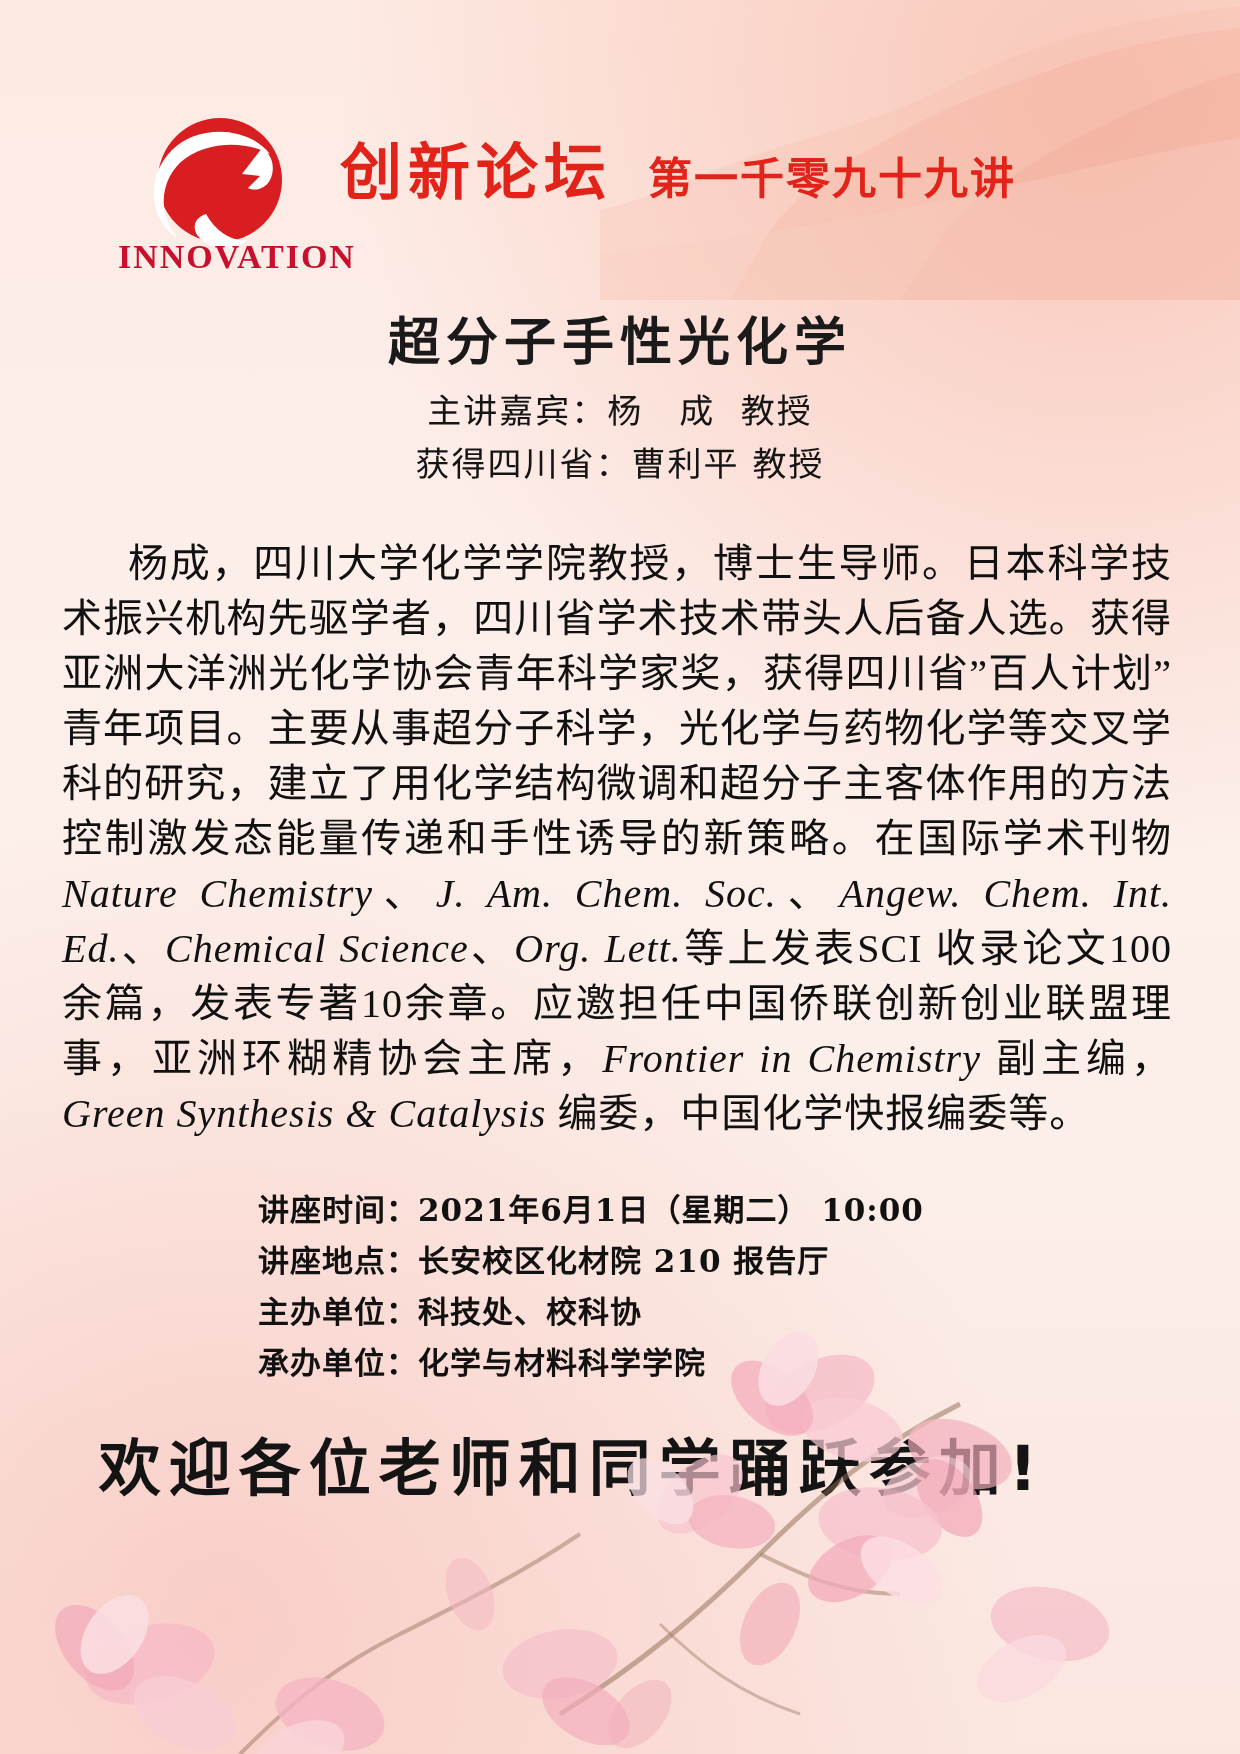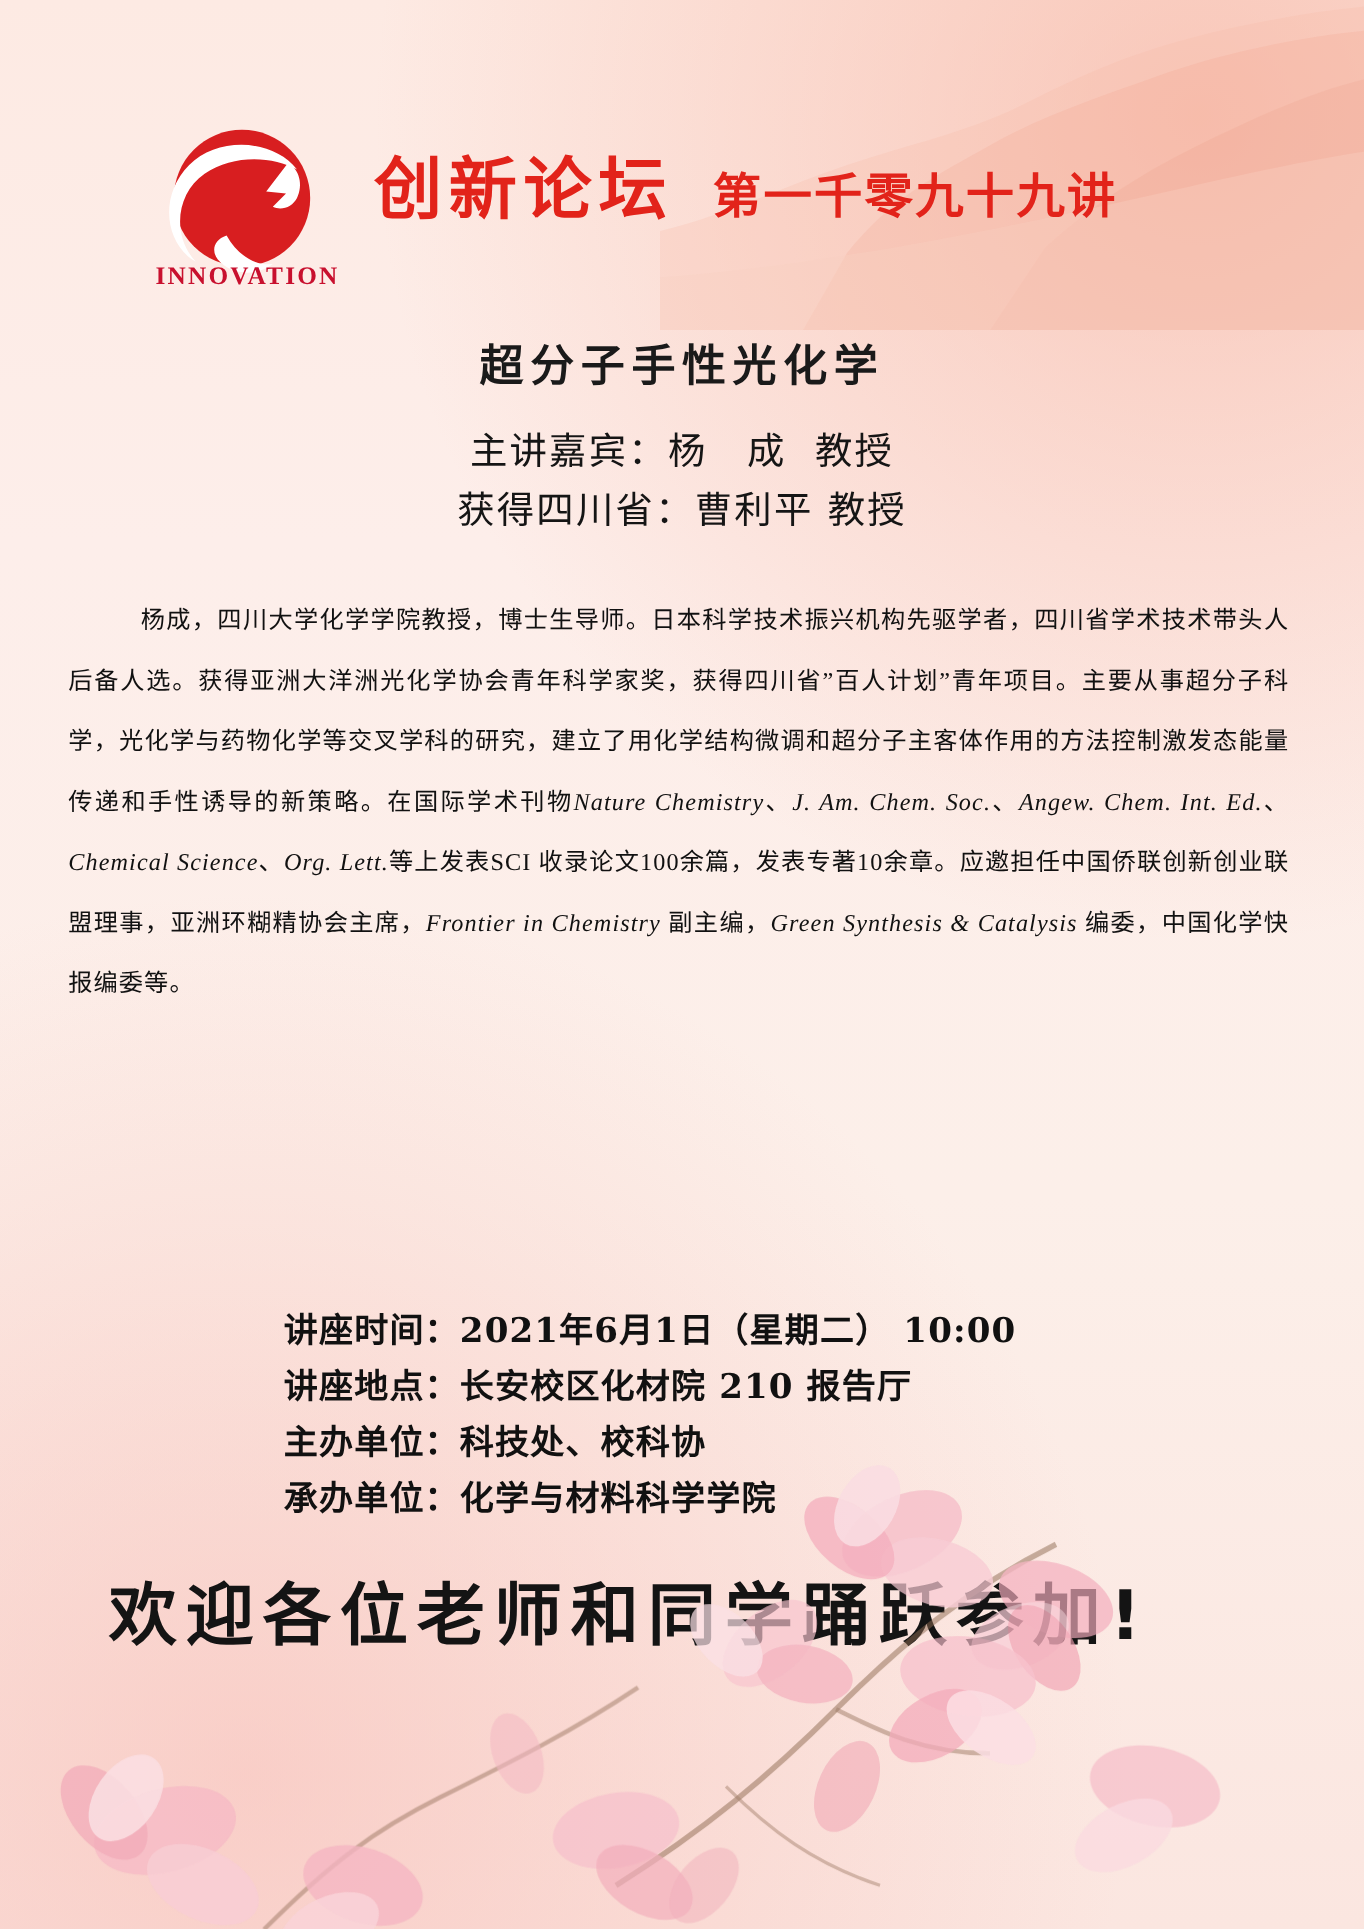--- a/index.html
+++ b/index.html
@@ -59,21 +59,21 @@
   }
   .logo-text {
     position: absolute;
     left: 118px;
     top: 128px;
     width: 214px;
     text-align: center;
     color: #c8102e;
     font-family: "Liberation Serif", serif;
     font-weight: bold;
-    font-size: 23px;
+    font-size: 34px;
     letter-spacing: 2px;
   }
   .title-row {
     position: absolute;
     left: 340px;
     top: 12px;
     display: flex;
     align-items: baseline;
     gap: 36px;
   }
@@ -94,21 +94,21 @@
 
   
   .talk-title {
     position: absolute;
     top: 300px;
     left: 0;
     width: 1240px;
     text-align: center;
     font-family: "DejaVu Serif", serif;
     font-weight: bold;
-    font-size: 40px;
+    font-size: 52px;
     color: #1a1a1a;
     letter-spacing: 6px;
   }
 
   
   .speakers {
     position: absolute;
     top: 385px;
     left: 0;
     width: 1240px;
@@ -121,21 +121,21 @@
   }
   .speakers div { white-space: pre; }
 
   
   .bio {
     position: absolute;
     top: 536px;
     left: 62px;
     width: 1110px;
     font-family: "Liberation Serif", serif;
-    font-size: 22px;
+    font-size: 40px;
     line-height: 55px;
     color: #111;
     text-align: justify;
     text-indent: 66px;
     letter-spacing: 1px;
   }
   .bio i { font-style: italic; }
 
   
   .info {

